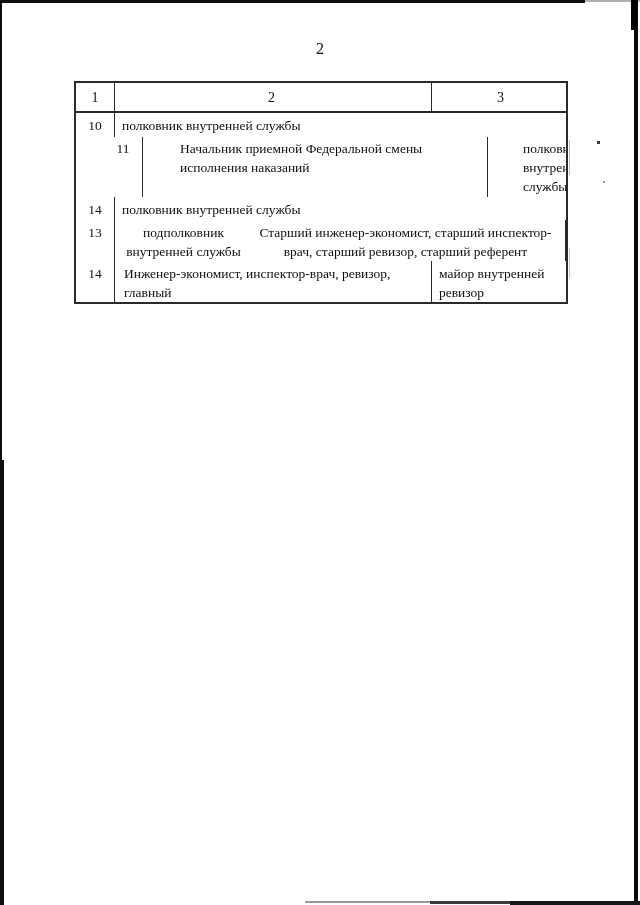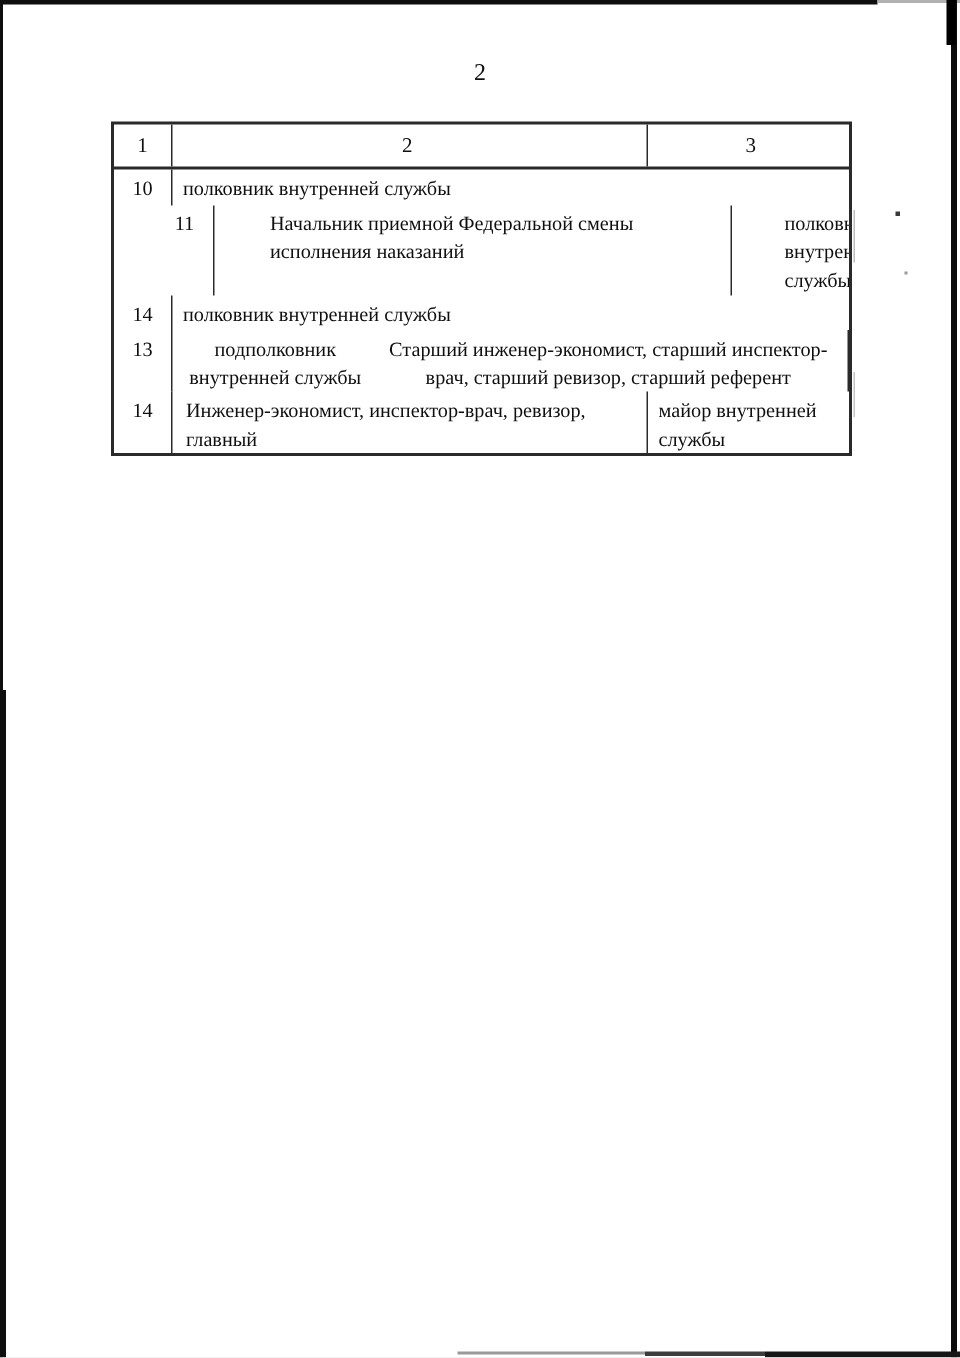--- a/index.html
+++ b/index.html
@@ -84,21 +84,21 @@
 
     <div class="tr row r3">
       <div class="td c1">13</div>
       <div class="td c3">подполковник внутренней службы</div>
       <div class="td c2">Старший инженер-экономист, старший инспектор-врач, старший ревизор, старший референт</div>
     </div>
 
     <div class="tr row r4">
       <div class="td c1">14</div>
       <div class="td c2">Инженер-экономист, инспектор-врач, ревизор, главный</div>
-      <div class="td c3">майор внутренней службы</div>
+      <div class="td c3">майор внутренней ревизор</div>
     </div>
 
   </div>
 
   <div class="art edge-top"></div>
   <div class="art edge-top-fade"></div>
   <div class="art edge-left"></div>
   <div class="art edge-left-thick"></div>
   <div class="art edge-right"></div>
   <div class="art edge-right-blob"></div>

